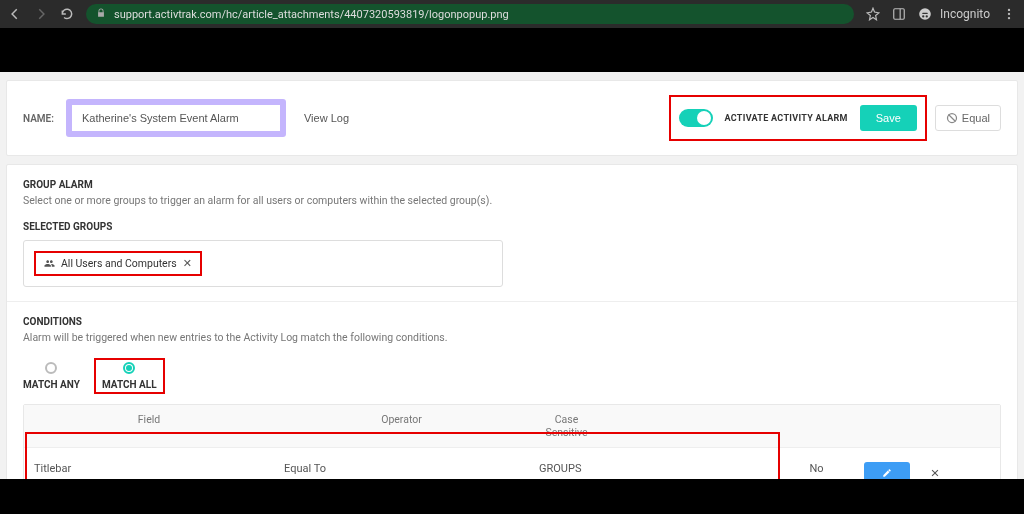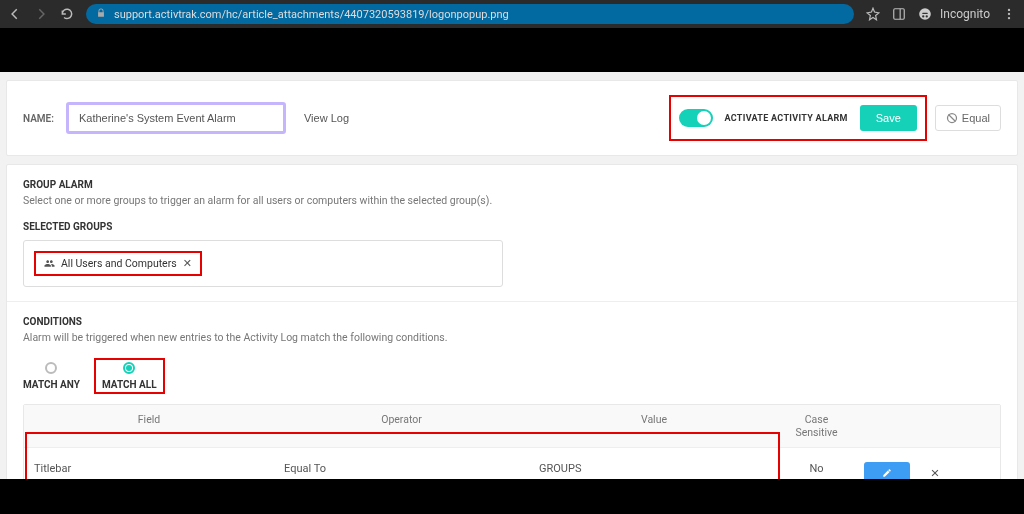--- a/index.html
+++ b/index.html
@@ -18,21 +18,21 @@
       align-items: center;
       padding: 0 8px;
       gap: 12px;
       color: #ccc;
       font-size: 12px;
     }
     .nav-btn { color: #999; cursor: pointer; display: inline-flex; }
     .nav-btn svg { width: 14px; height: 14px; }
     .url-bar {
       flex: 1;
-      background: #0369a1;
+      background: #14532d;
       border-radius: 20px;
       height: 20px;
       display: flex;
       align-items: center;
       padding: 0 10px;
       gap: 8px;
     }
     .url-lock svg { width: 10px; height: 10px; fill: #aaa; }
     .url-text { color: #ddd; font-size: 11px; }
     .browser-right { display: flex; align-items: center; gap: 12px; }
@@ -60,21 +60,21 @@
       margin-bottom: 8px;
     }
     .name-label {
       text-transform: uppercase;
       font-weight: 600;
       font-size: 10px;
       color: #666;
       margin-right: 12px;
     }
     .name-input {
-      border: 3px solid #c4b5fd;
+      border: 6px solid #c4b5fd;
       border-radius: 3px;
       padding: 7px 10px;
       font-size: 11px;
       width: 220px;
       color: #555;
     }
     .view-log {
       border: none;
       background: none;
       color: #555;
@@ -381,21 +381,20 @@
           <span class="radio sel"></span>
           <span>MATCH ALL</span>
         </label>
       </div>
 
       <div class="cond-table">
         <div class="red-overlay" style="top:27px;left:1px;width:755px;height:86px"></div>
         <div class="ct-head">
           <div class="col-field">Field</div>
           <div class="col-op">Operator</div>
-          <div class="col-val">Value</div>
           <div class="col-cs">Case Sensitive</div>
           <div class="col-act"></div>
         </div>
 
         <div class="ct-row">
           <div class="col-field">Titlebar</div>
           <div class="col-op">Equal To</div>
           <div class="col-val">GROUPS</div>
           <div class="col-cs">No</div>
           <div class="col-act col-act-inner">

